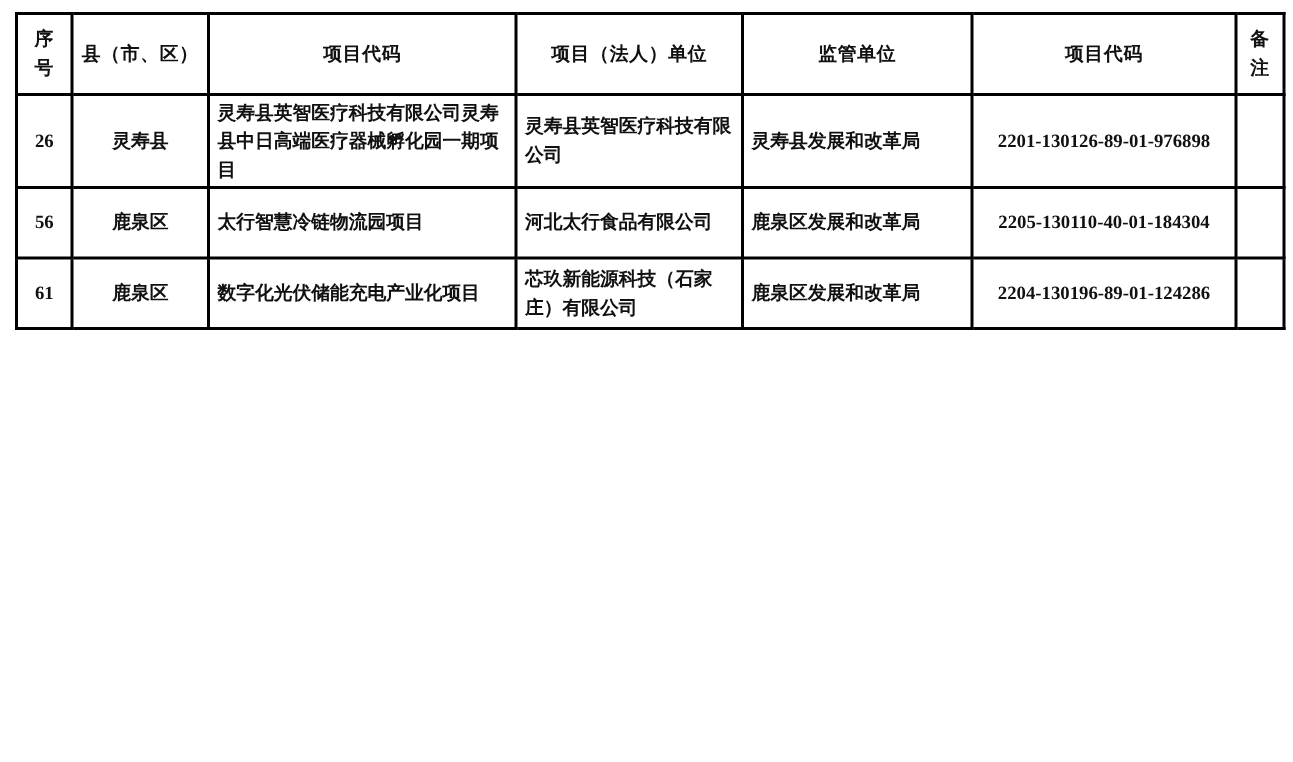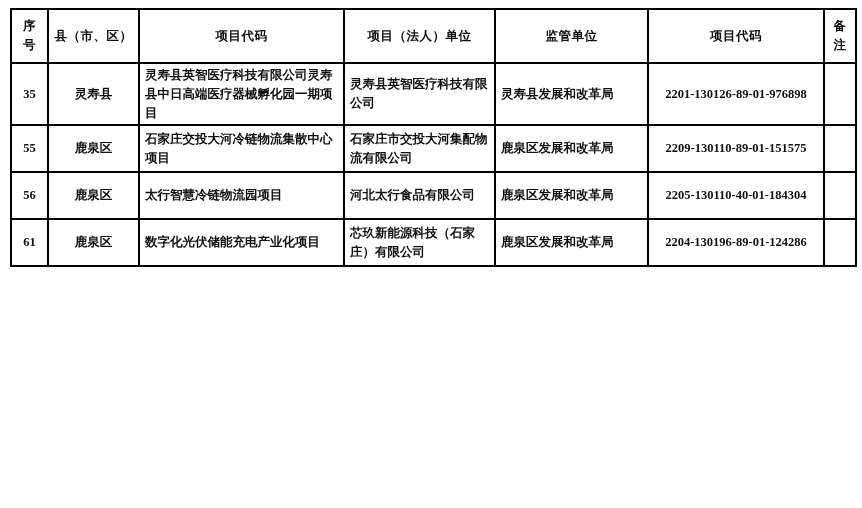--- a/index.html
+++ b/index.html
@@ -75,35 +75,26 @@
           <th>县（市、区）</th>
           <th>项目代码</th>
           <th>项目（法人）单位</th>
           <th>监管单位</th>
           <th>项目代码</th>
           <th>备注</th>
         </tr>
     </thead>
     <tbody>
         <tr>
-          <td class="al-c">35</td>
+          <td class="al-c">26</td>
           <td class="al-c">灵寿县</td>
           <td class="al-l">灵寿县英智医疗科技有限公司灵寿县中日高端医疗器械孵化园一期项目</td>
           <td class="al-l">灵寿县英智医疗科技有限公司</td>
           <td class="al-l">灵寿县发展和改革局</td>
           <td class="al-c">2201-130126-89-01-976898</td>
-          <td class="al-c"></td>
-        </tr>
-        <tr>
-          <td class="al-c">55</td>
-          <td class="al-c">鹿泉区</td>
-          <td class="al-l">石家庄交投大河冷链物流集散中心项目</td>
-          <td class="al-l">石家庄市交投大河集配物流有限公司</td>
-          <td class="al-l">鹿泉区发展和改革局</td>
-          <td class="al-c">2209-130110-89-01-151575</td>
           <td class="al-c"></td>
         </tr>
         <tr>
           <td class="al-c">56</td>
           <td class="al-c">鹿泉区</td>
           <td class="al-l">太行智慧冷链物流园项目</td>
           <td class="al-l">河北太行食品有限公司</td>
           <td class="al-l">鹿泉区发展和改革局</td>
           <td class="al-c">2205-130110-40-01-184304</td>
           <td class="al-c"></td>

